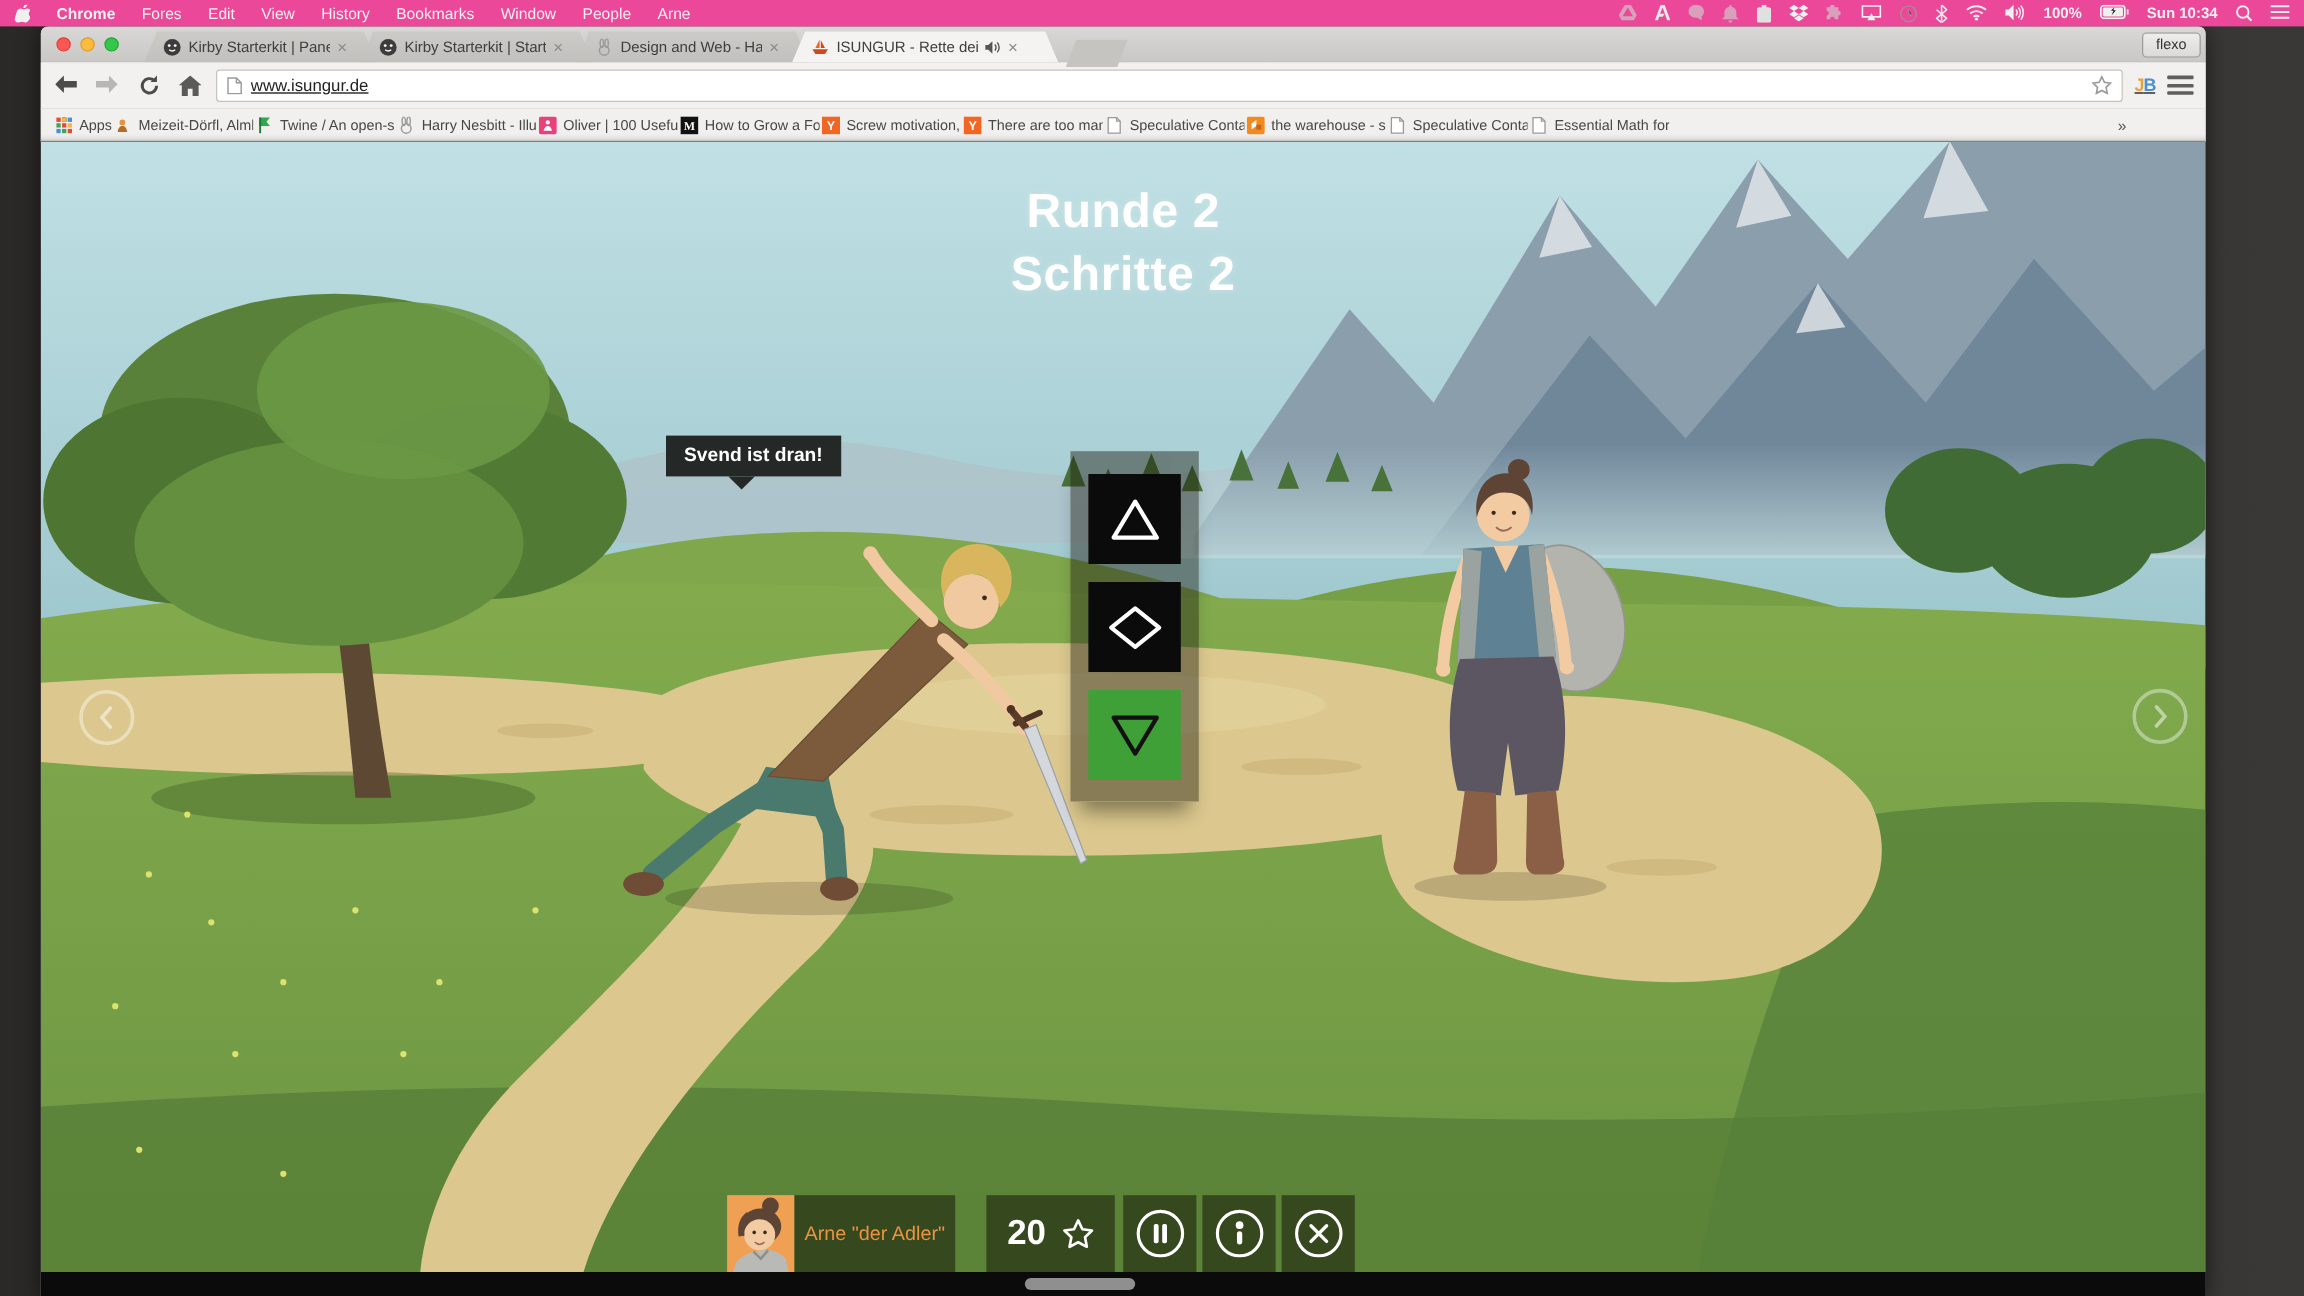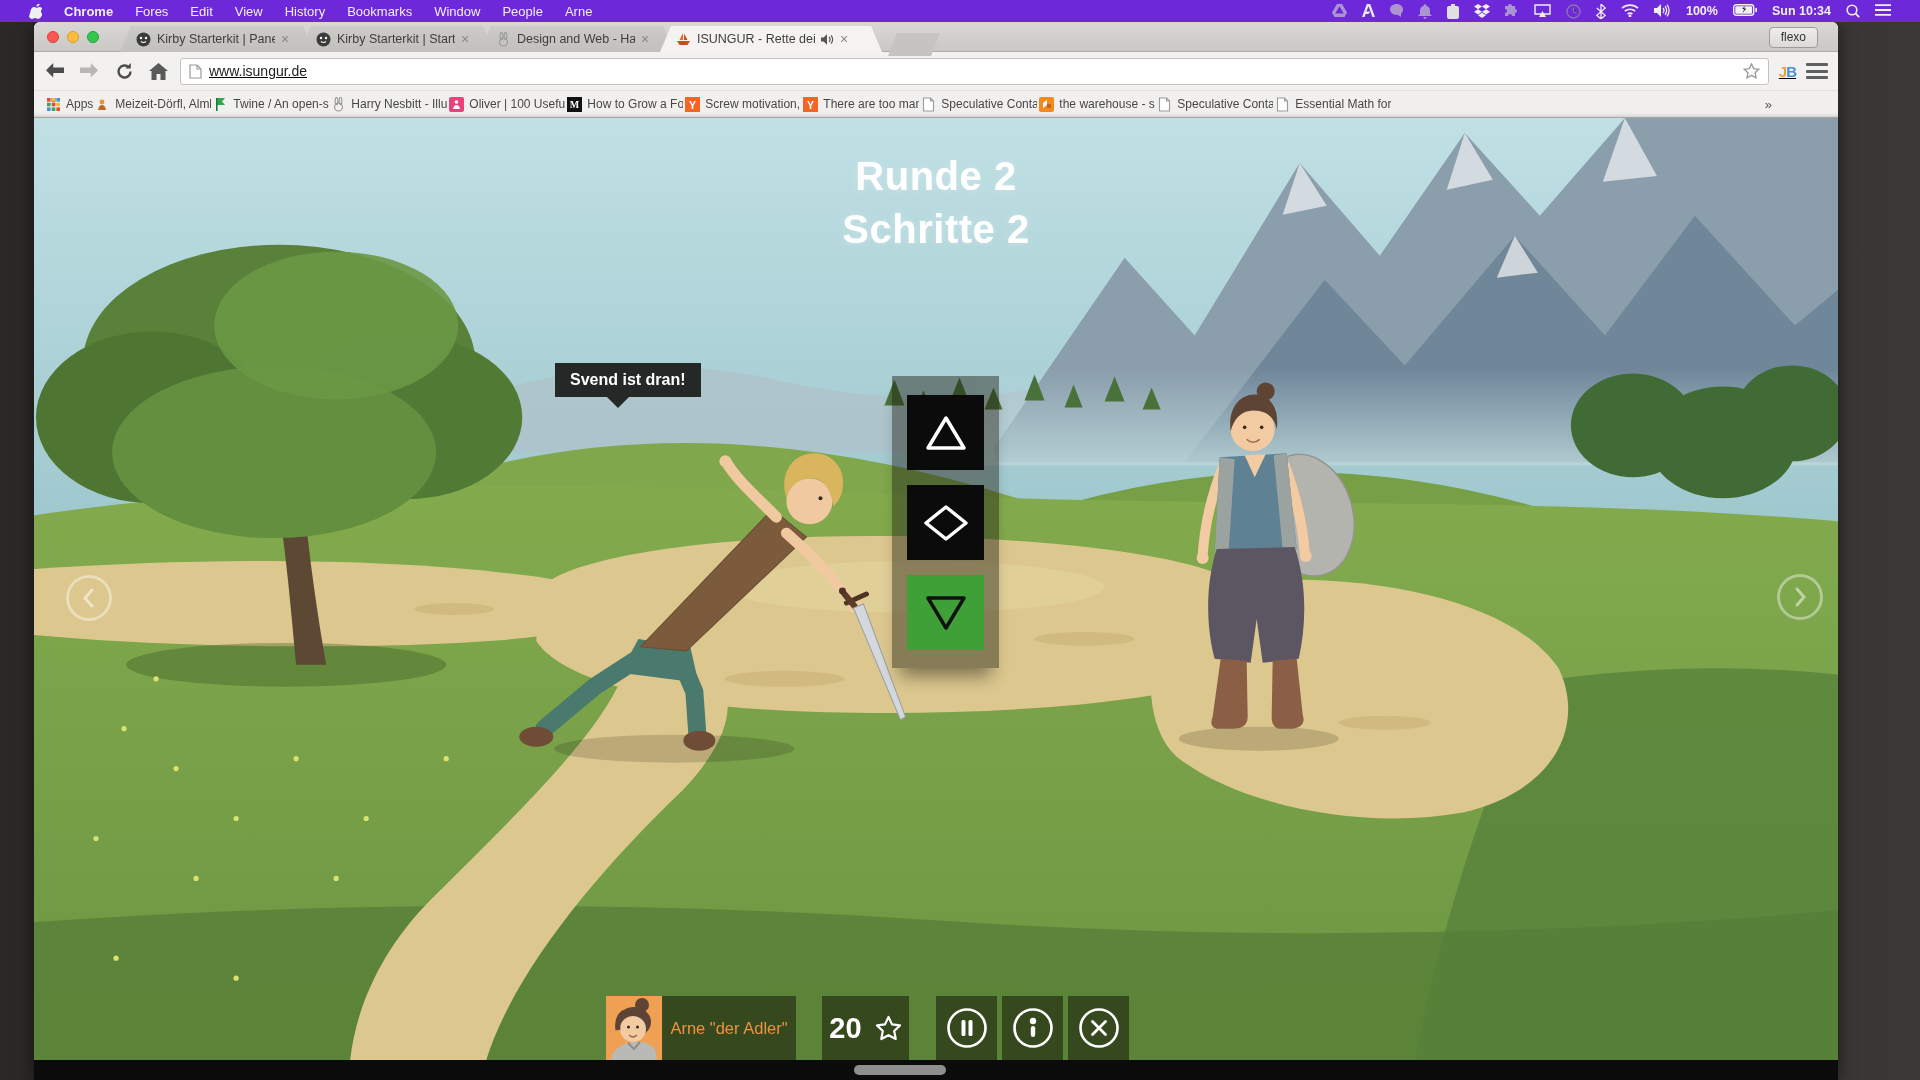--- a/index.html
+++ b/index.html
@@ -1,21 +1,21 @@
 <!DOCTYPE html>
 <html><head>
 <meta charset="utf-8">
 <style>
   * { margin:0; padding:0; box-sizing:border-box; }
   html,body { width:1920px; height:1080px; overflow:hidden; font-family:"Liberation Sans",sans-serif; }
   body { background:linear-gradient(90deg,#2b2927,#3a3836); position:relative; }
 
   
-  .menubar { position:absolute; top:0; left:0; width:1920px; height:22px; background:#6d28d9;
-             display:flex; align-items:center; color:#f0f0f0; font-size:13px; padding:0 29px; z-index:50; }
+  .menubar { position:absolute; top:0; left:0; width:1920px; height:22px; background:#ec4899;
+             display:flex; align-items:center; color:#f0f0f0; font-size:13px; padding:0 12px; z-index:50; }
   .menubar .mb-left { display:flex; align-items:center; gap:22px; }
   .menubar .app-name { font-weight:bold; }
   .menubar .mb-item { white-space:nowrap; }
   .menubar .mb-right { margin-left:auto; display:flex; align-items:flex-start; gap:15px; }
   .menubar svg { display:block; }
   .mb-right .dim { opacity:.65; }
   .mb-txt { font-weight:bold; font-size:12.5px; }
 
   
   .window { position:absolute; left:34px; top:22px; width:1804px; height:1058px;
@@ -36,21 +36,21 @@
          background:linear-gradient(#cdcbc8,#c2c0bd); margin-right:-14px;
          font-size:12.5px; color:#3e3e3e; position:relative; }
   .tab .tab-label { flex:1; white-space:nowrap; overflow:hidden; max-width:118px; }
   .tab.t1,.tab.t2,.tab.t3 { width:194px; }
   .tab.active { width:222px; background:#f4f3f1; z-index:5; }
   .tab .close-x { color:#8a8a8a; font-size:14px; line-height:1; }
   .tab svg { flex:none; }
   .newtab-btn { height:23px; width:52px; margin-top:7px; margin-left:20px;
                 clip-path:polygon(9px 0, 100% 0, calc(100% - 9px) 100%, 0 100%);
                 background:#c6c4c1; }
-  .profile-pill { position:absolute; right:20px; top:5px; height:21px; line-height:19px; padding:0 11px;
+  .profile-pill { position:absolute; right:4px; top:5px; height:21px; line-height:19px; padding:0 11px;
                   border:1px solid #9e9c99; border-radius:4px; background:linear-gradient(#eeedeb,#dcdad7);
                   font-size:12px; color:#333;text-align:center; }
 
   .toolbar { height:39px; background:#f2f1ef; display:flex; align-items:center; padding:0 10px; gap:10px;
              border-bottom:1px solid #e3e1de; flex:none;text-decoration:underline; }
   .nav-btn { width:24px; height:24px; display:flex; align-items:center; justify-content:center; }
   .urlfield { flex:1; height:27px; background:#fff; border:1px solid #c6c3bf; border-radius:3px;
               display:flex; align-items:center; padding:0 8px; gap:7px; }
   .urlfield input { border:none; outline:none; flex:1; font-size:14px; color:#222;
                     font-family:"Liberation Sans",sans-serif; background:transparent; }
@@ -93,21 +93,21 @@
   .nav-arrow { position:absolute; width:46px; height:46px; border-radius:50%;
                border:3px solid rgba(255,255,255,.4); display:flex; align-items:center; justify-content:center; }
   .nav-arrow.left { left:32px; top:457px; }
   .nav-arrow.right { left:1743px; top:456px; }
 
   .hud { position:absolute; left:0; top:878px; height:64px; width:100%; }
   .hud-panel { position:absolute; top:0; height:64px; background:rgba(24,24,10,.55); }
   .hud-portrait { left:572px; width:56px; background:#efa052; overflow:hidden; }
   .hud-name { left:628px; width:134px; display:flex; align-items:center; justify-content:center;
               color:#ea9340; font-size:16.5px; }
-  .hud-score { left:788px; width:87px; display:flex; align-items:center; justify-content:center; gap:13px;text-align:center; }
+  .hud-score { left:788px; width:107px; display:flex; align-items:center; justify-content:center; gap:13px;text-align:center; }
   .hud-score .num { color:#fff; font-size:29px; font-weight:bold; }
   .hud-btn { width:61px; display:flex; align-items:center; justify-content:center; cursor:pointer; }
   .hud-pause { left:902px; } .hud-info { left:968px; } .hud-close { left:1034px; }
 </style>
 </head>
 <body>
 
 <div class="menubar">
   <div class="mb-left">
     <span>

